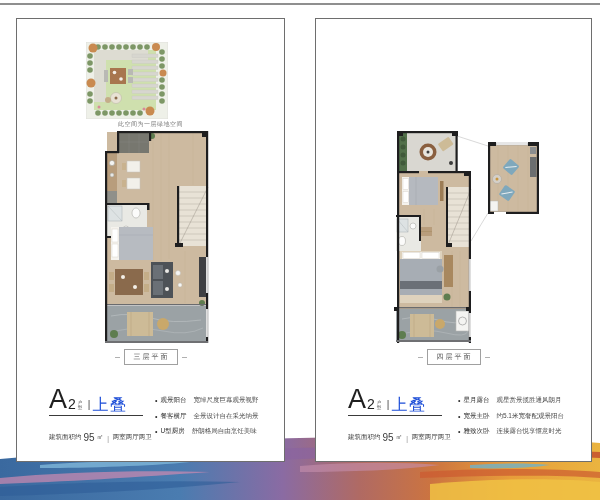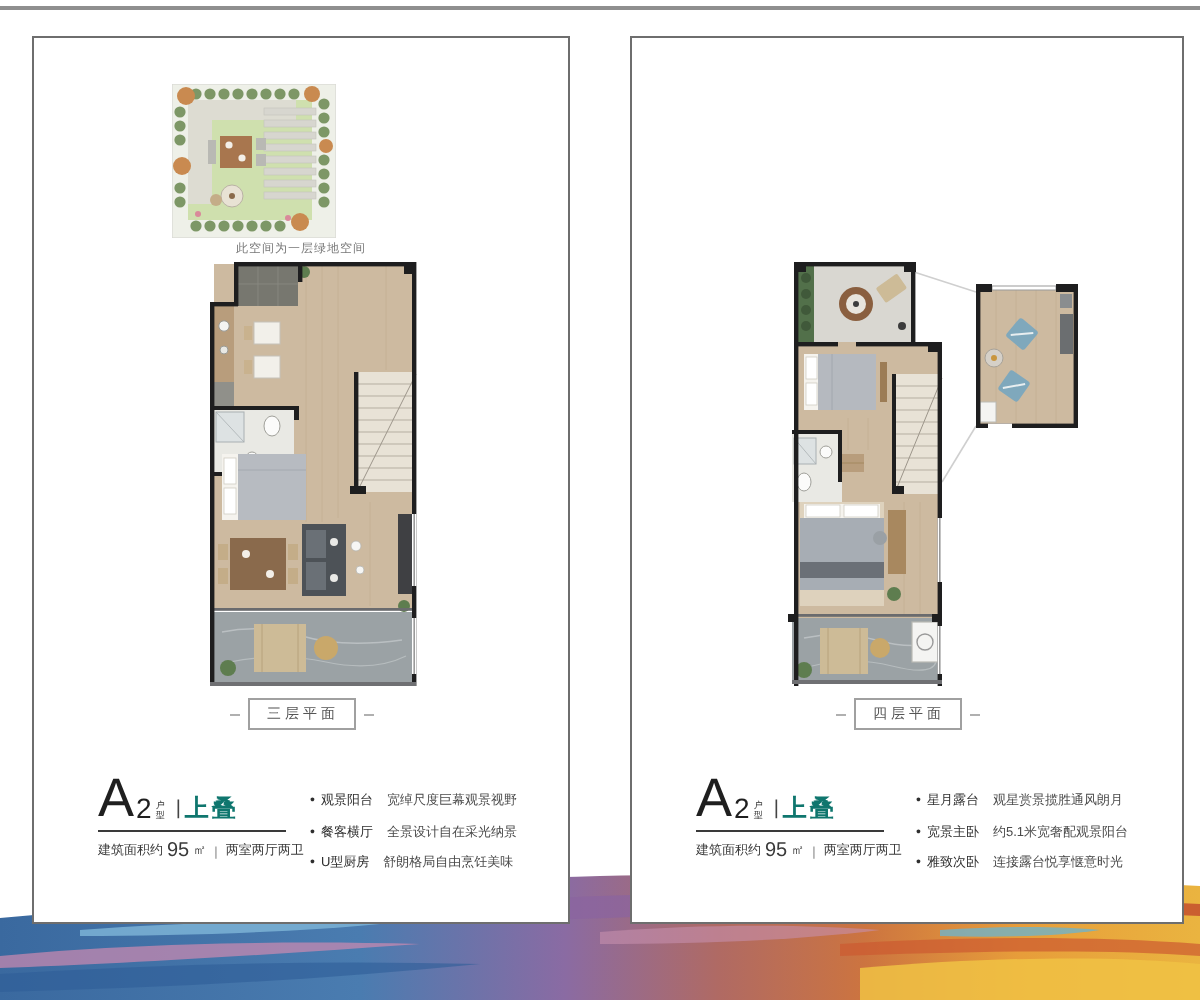--- a/index.html
+++ b/index.html
@@ -35,23 +35,23 @@
     border:1px solid #a0a0a0;font-size:7px;color:#555;padding:2px 7px 2px 9px;
     letter-spacing:2px;background:#fff;white-space:nowrap;
   }
 
   .unit{position:absolute;left:32px;top:369px;width:110px;}
   .unit-line{display:flex;align-items:flex-end;}
   .u-letter{font-size:27px;line-height:23px;color:#1f1f1f;}
   .u-num{font-size:14px;line-height:13px;margin-left:1px;color:#1f1f1f;}
   .u-small{display:inline-block;width:6px;font-size:4.5px;line-height:5px;word-break:break-all;margin:0 2px 1px 2px;color:#333;}
   .u-sep{font-size:10px;line-height:12px;margin:0 2px;color:#444;}
-  .u-name{font-size:12px;line-height:13px;font-weight:bold;letter-spacing:1.5px;color:#0f766e;}
+  .u-name{font-size:16px;line-height:13px;font-weight:normal;letter-spacing:1.5px;color:#1d4ed8;}
   .unit-rule{width:94px;height:0;border-bottom:1.5px solid #3a3a3a;margin-top:4px;}
-  .area{margin-top:5px;font-size:6.5px;color:#3a3a3a;display:flex;align-items:flex-end;gap:2px;white-space:nowrap;}
+  .area{margin-top:17px;font-size:6.5px;color:#3a3a3a;display:flex;align-items:flex-end;gap:2px;white-space:nowrap;}
   .area .val{font-size:10px;line-height:9px;}
   .area .sep{margin:0 2px;color:#888;}
 
   .bullets{position:absolute;top:377px;}
   .panel-left .bullets{left:138px;}
   .panel-right .bullets{left:142px;}
   .bullet{display:flex;font-size:6.5px;color:#4a4a4a;margin-bottom:6.5px;align-items:center;white-space:nowrap;}
   .bullet::before{content:"\2022";margin-right:3px;font-size:7px;color:#2e2e2e;}
   .bullet .head{margin-right:7px;color:#2e2e2e;}
 </style>

